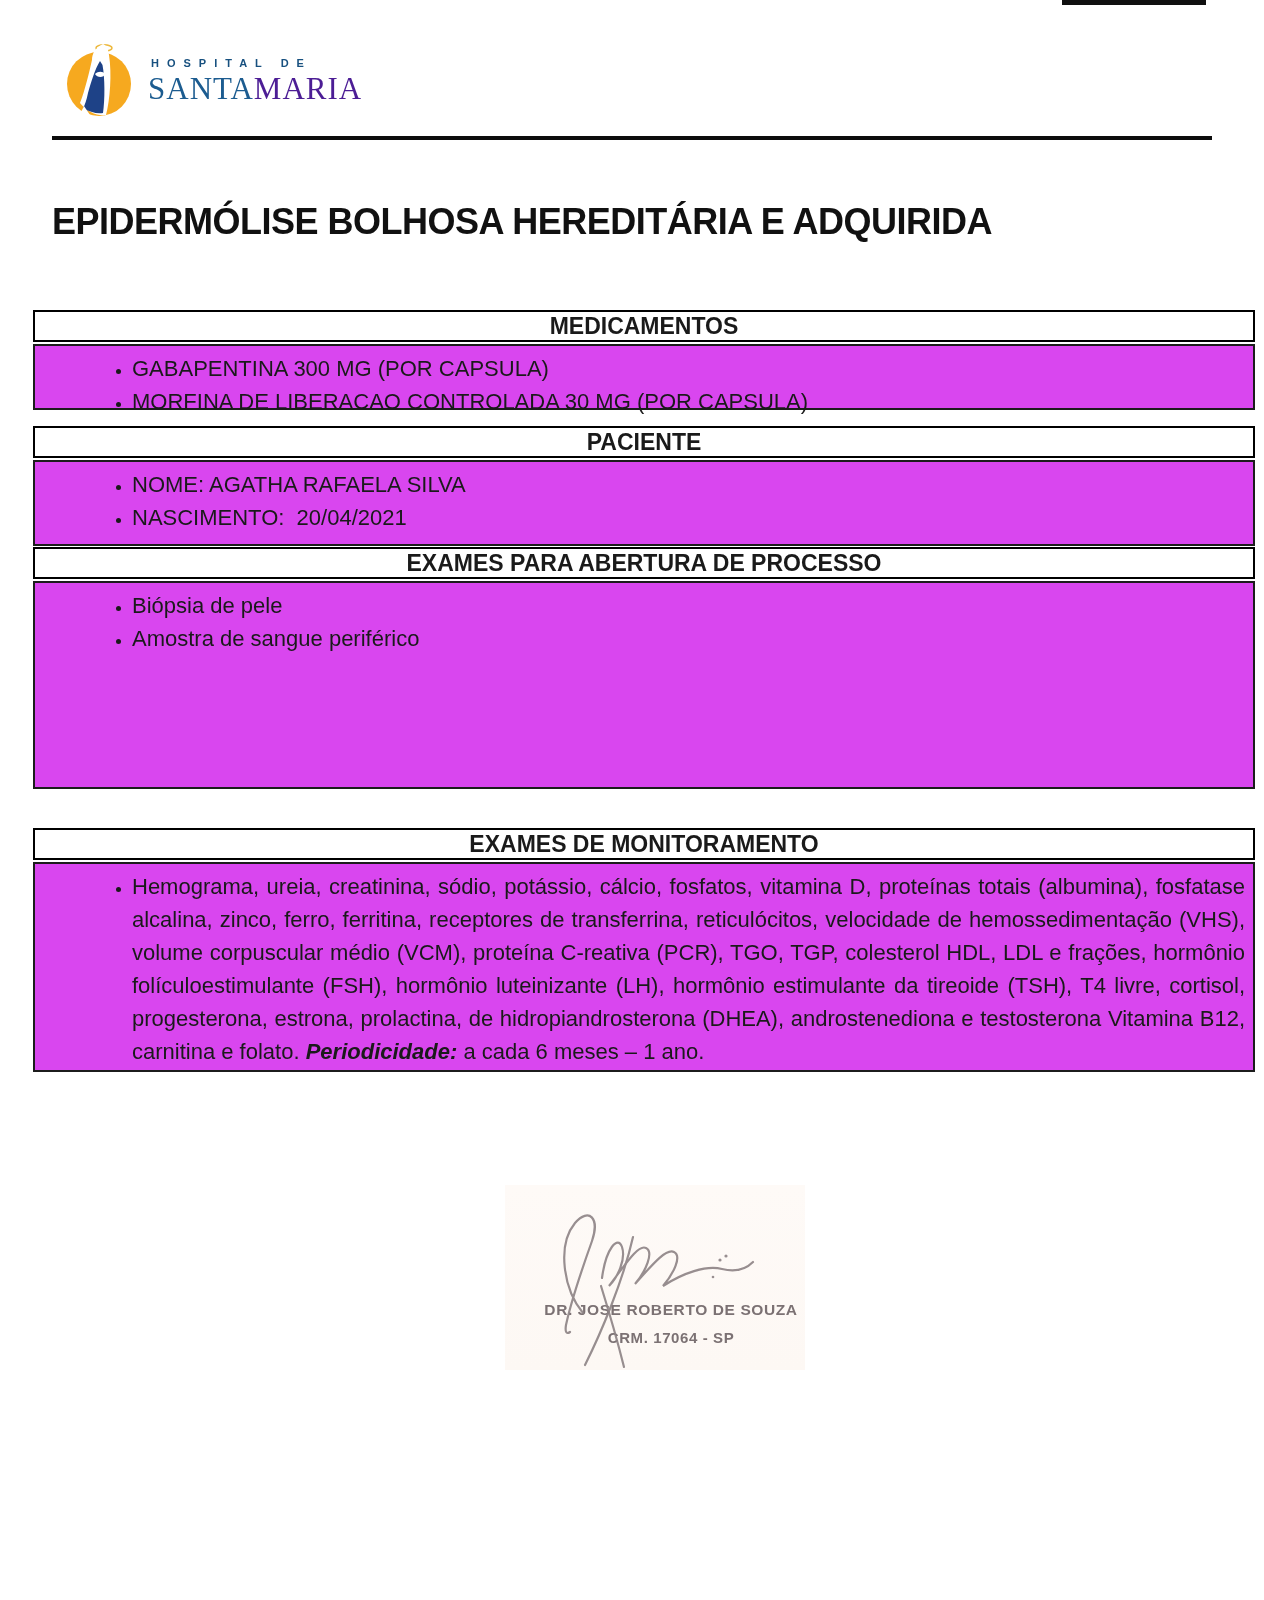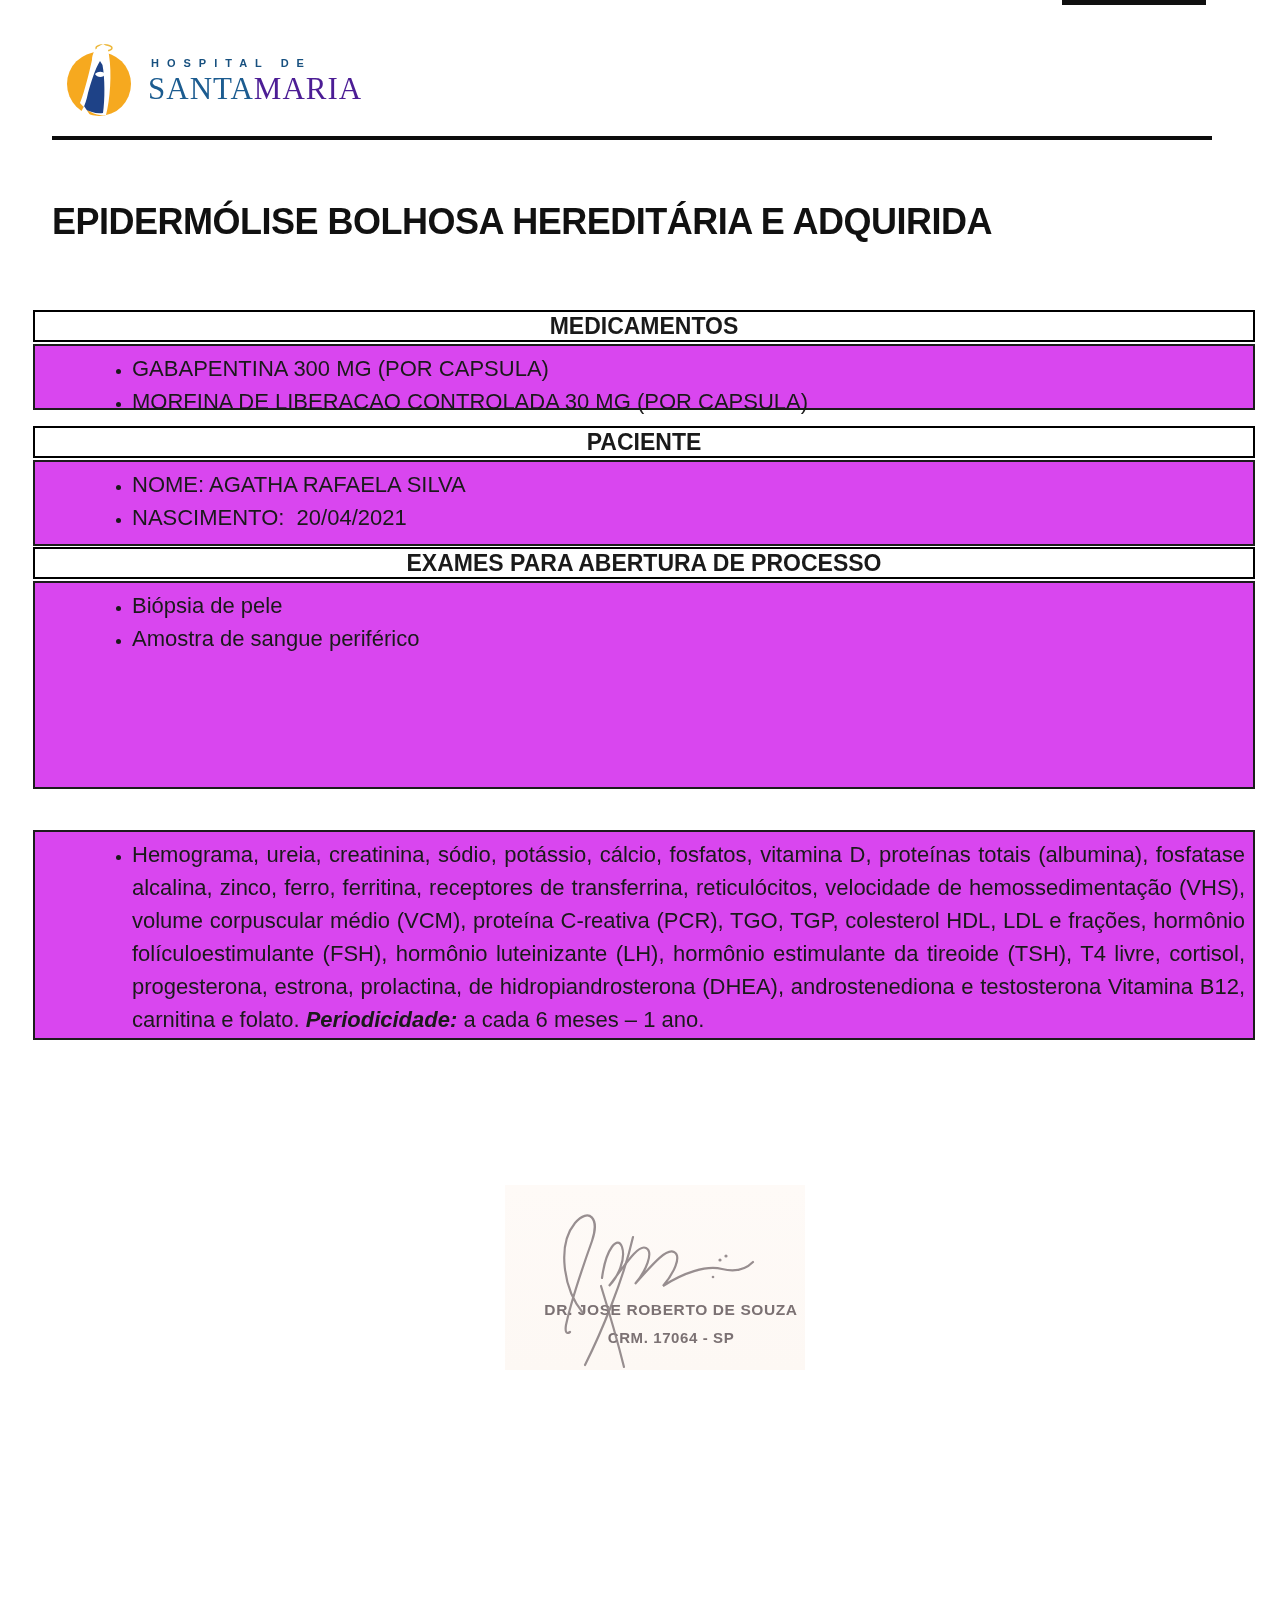--- a/index.html
+++ b/index.html
@@ -138,20 +138,21 @@
   <div class="sec-header">EXAMES PARA ABERTURA DE PROCESSO</div>
   <div class="sec-body">
     <ul class="bullets">
       <li>Biópsia de pele</li>
       <li>Amostra de sangue periférico</li>
     </ul>
   </div>
 </div>
 
 <div class="section sec-monitoramento">
+  <div class="sec-header">EXAMES DE MONITORAMENTO</div>
   <div class="sec-body">
     <ul class="bullets">
       <li class="monit-item"><span>Hemograma, ureia, creatinina, sódio, potássio, cálcio, fosfatos, vitamina D, proteínas totais (albumina), fosfatase alcalina, zinco, ferro, ferritina, receptores de transferrina, reticulócitos, velocidade de hemossedimentação (VHS), volume corpuscular médio (VCM), proteína C-reativa (PCR), TGO, TGP, colesterol HDL, LDL e frações, hormônio folículoestimulante (FSH), hormônio luteinizante (LH), hormônio estimulante da tireoide (TSH), T4 livre, cortisol, progesterona, estrona, prolactina, de hidropiandrosterona (DHEA), androstenediona e testosterona Vitamina B12, carnitina e folato. </span><span class="periodicidade">Periodicidade:</span><span> a cada 6 meses – 1 ano.</span></li>
     </ul>
   </div>
 </div>
 
 <div class="signature">
   <svg class="sig-svg" width="300" height="185" viewBox="0 0 300 185" aria-hidden="true">
     <g fill="none" stroke="#8d8385" stroke-width="2.2" stroke-linecap="round" opacity="0.9">

